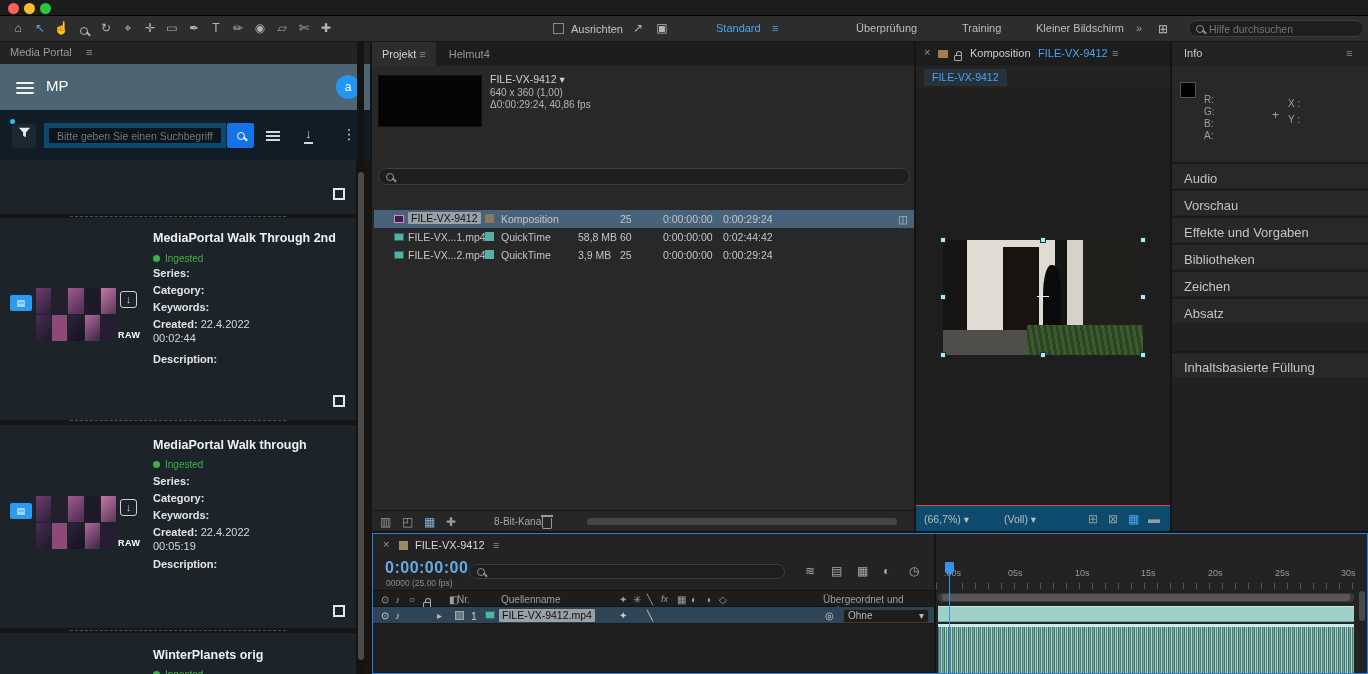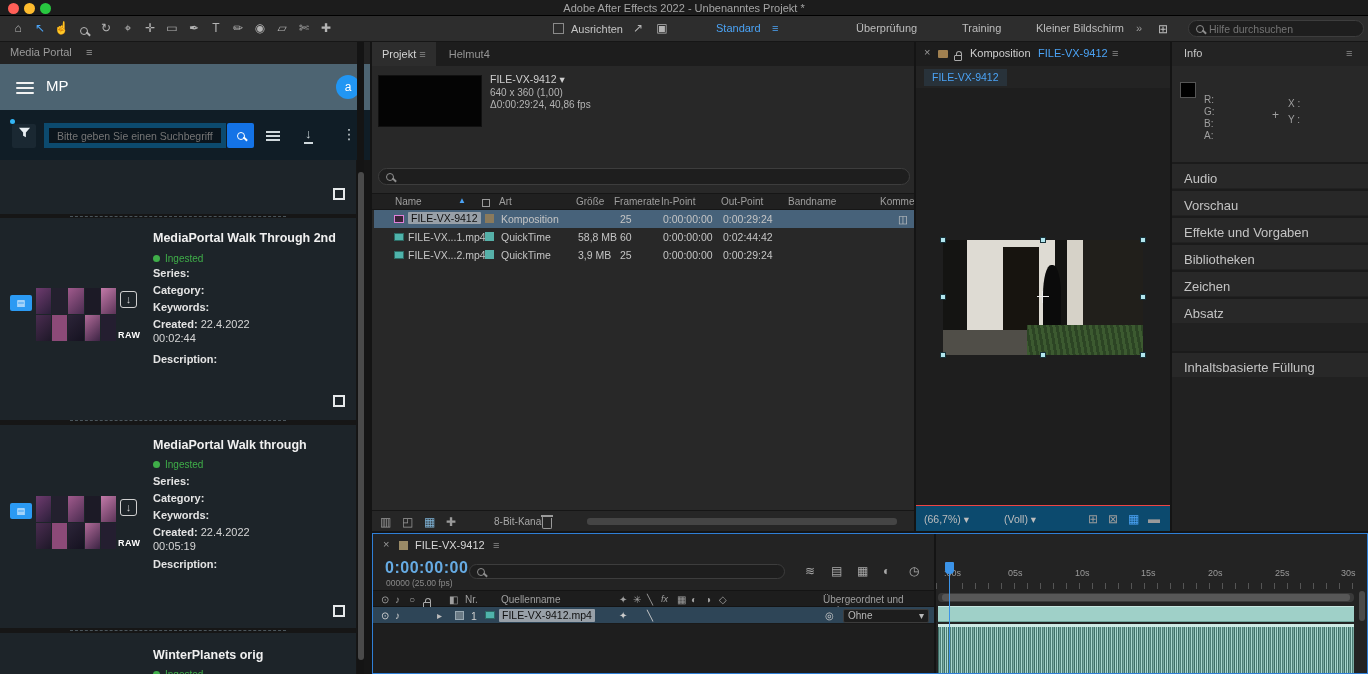--- a/index.html
+++ b/index.html
@@ -83,21 +83,20 @@
 </style>
 </head>
 <body>
 
 <div id="app">
 
   <div id="titlebar" class="abs">
     <span class="tlight" style="left:8px;background:#ff5f57"></span>
     <span class="tlight" style="left:24px;background:#febc2e"></span>
     <span class="tlight" style="left:40px;background:#28c840"></span>
-    <div id="title-text" class="abs">Adobe After Effects 2022 - Unbenanntes Projekt *</div>
   </div>
 
   <div id="toolbar" class="abs">
     <span class="tool" style="left:8px">⌂</span>
     <span class="tool" style="left:30px;color:#4ba3f5">↖</span>
     <span class="tool" style="left:52px">☝</span>
     <span class="tool" style="left:74px;top:7px"><span class="lens"></span></span>
     <span class="tool" style="left:96px">↻</span>
     <span class="tool" style="left:118px">⌖</span>
     <span class="tool" style="left:140px">✛</span>
@@ -244,32 +243,20 @@
 
     <div class="abs" style="left:6px;top:33px;width:104px;height:52px;background:#040404;border:1px solid #111"></div>
     <div class="abs" style="left:118px;top:31px;color:#cfcfcf;font-size:10.5px"><span>FILE-VX-9412</span> <span>▾</span></div>
     <div class="abs" style="left:118px;top:45px;color:#b4b4b4;font-size:10px">640 x 360 (1,00)</div>
     <div class="abs" style="left:118px;top:57px;color:#b4b4b4;font-size:10px">Δ0:00:29:24, 40,86 fps</div>
 
     <div class="abs searchbox" style="left:6px;top:126px;width:532px;height:17px">
       <span class="lens"></span>
     </div>
 
-    <div class="abs" style="left:0;top:151px;width:544px;height:17px;background:#202020;border-top:1px solid #161616;border-bottom:1px solid #161616">
-      <span class="hcell" style="left:23px">Name</span>
-      <span class="hcell" style="left:86px;color:#4ba3f5;font-size:8px">▲</span>
-      <span class="hcell" style="left:110px;top:4px"><span class="chipoutline"></span></span>
-      <span class="hcell" style="left:127px">Art</span>
-      <span class="hcell" style="left:204px">Größe</span>
-      <span class="hcell" style="left:242px">Framerate</span>
-      <span class="hcell" style="left:289px">In-Point</span>
-      <span class="hcell" style="left:349px">Out-Point</span>
-      <span class="hcell" style="left:416px">Bandname</span>
-      <span class="hcell" style="left:508px">Komme</span>
-    </div>
 
     <div class="prow" style="top:168px;background:#47627a">
       <span class="compicon" style="left:20px"></span>
       <span class="c namechip" style="left:34px;top:2px">FILE-VX-9412</span>
       <span class="colorchip" style="left:111px;background:#8a7a5c"></span>
       <span class="c" style="left:127px">Komposition</span>
       <span class="c" style="left:246px">25</span>
       <span class="c" style="left:289px">0:00:00:00</span>
       <span class="c" style="left:349px">0:00:29:24</span>
       <span class="c" style="left:524px;color:#c8c8c8">◫</span>
@@ -412,21 +399,21 @@
     <span class="abs" style="left:484px;top:30px;font-size:12px;color:#aaa">▦</span>
     <span class="abs" style="left:510px;top:30px;font-size:12px;color:#aaa">◐</span>
     <span class="abs" style="left:536px;top:30px;font-size:12px;color:#aaa">◷</span>
 
     <div class="abs" style="left:0;top:56px;width:561px;height:17px;background:#1d1d1d;border-top:1px solid #141414;border-bottom:1px solid #141414">
       <span class="sw" style="left:8px">⊙</span>
       <span class="sw" style="left:22px">♪</span>
       <span class="sw" style="left:36px">○</span>
       <span class="abs lockicon" style="left:50px;top:6px"></span>
       <span class="sw" style="left:76px">◧</span>
-      <span class="sw" style="left:92px">Nr.</span>
+      <span class="sw" style="left:84px">Nr.</span>
       <span class="sw" style="left:128px">Quellenname</span>
       <span class="sw" style="left:246px">✦</span>
       <span class="sw" style="left:260px">✳</span>
       <span class="sw" style="left:274px">╲</span>
       <span class="sw" style="left:288px;font-style:italic;font-size:9px">fx</span>
       <span class="sw" style="left:304px">▦</span>
       <span class="sw" style="left:318px">◐</span>
       <span class="sw" style="left:332px">◑</span>
       <span class="sw" style="left:346px">◇</span>
       <span class="sw" style="left:450px">Übergeordnet und verkn...</span>

